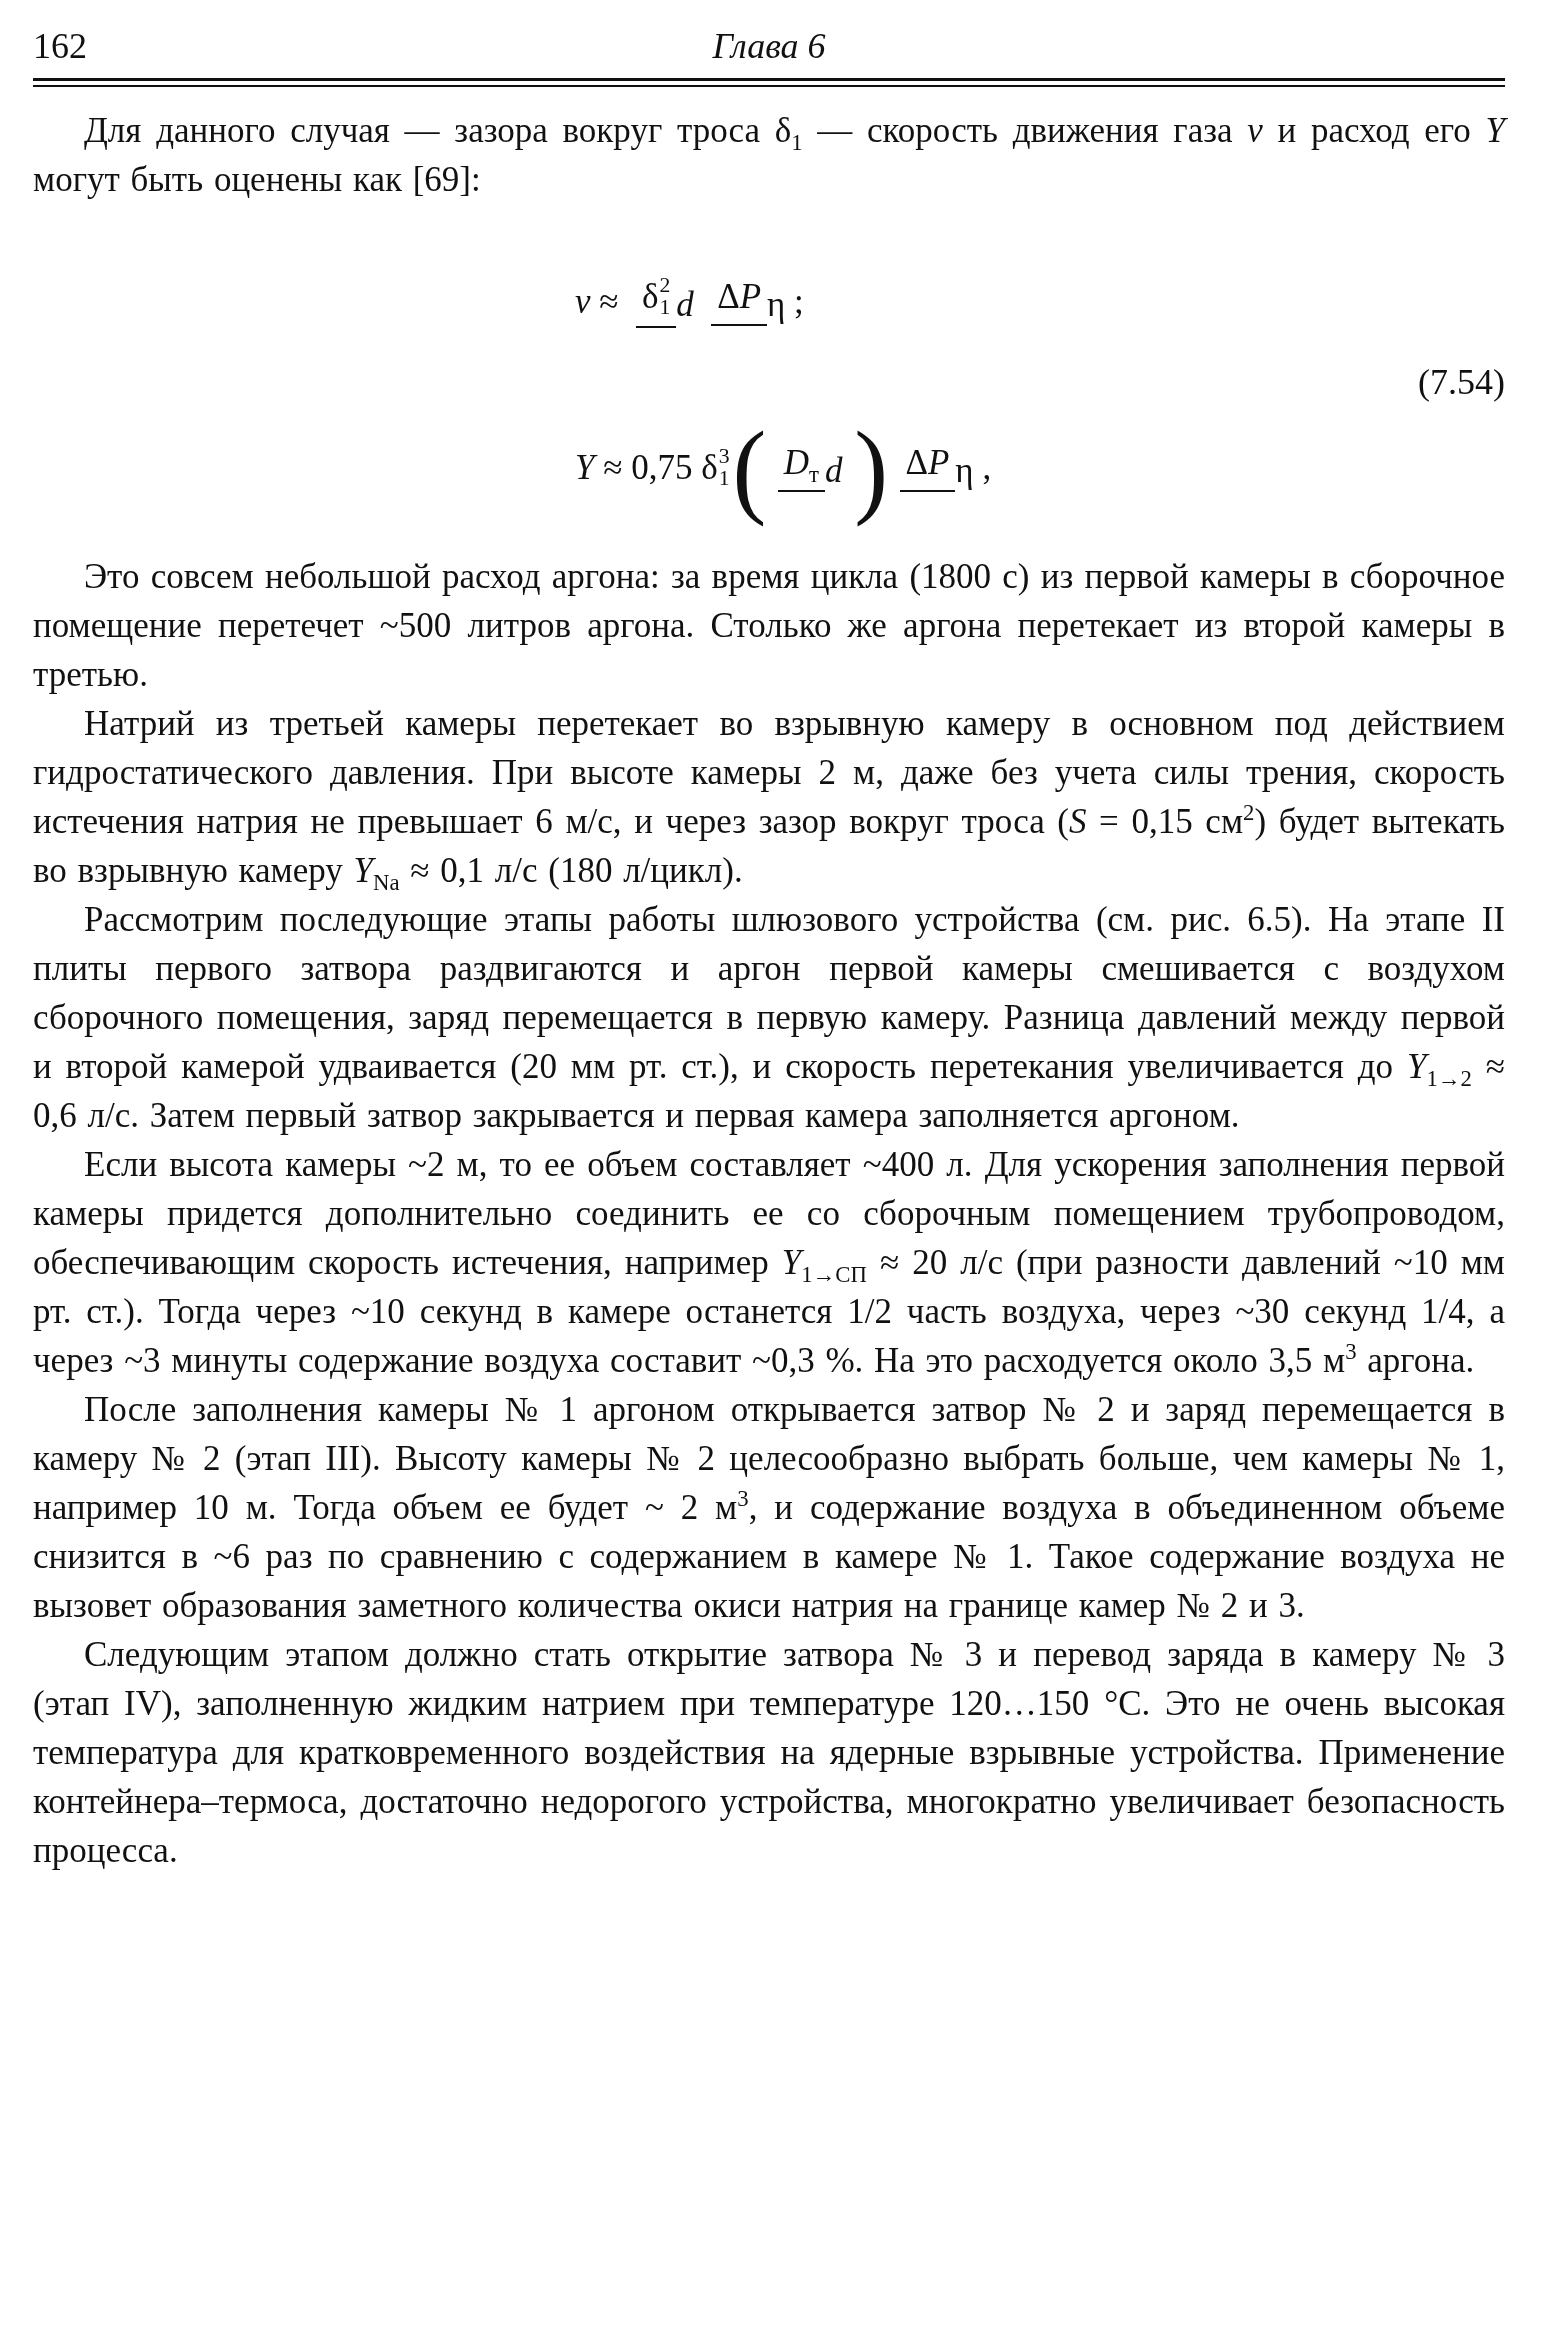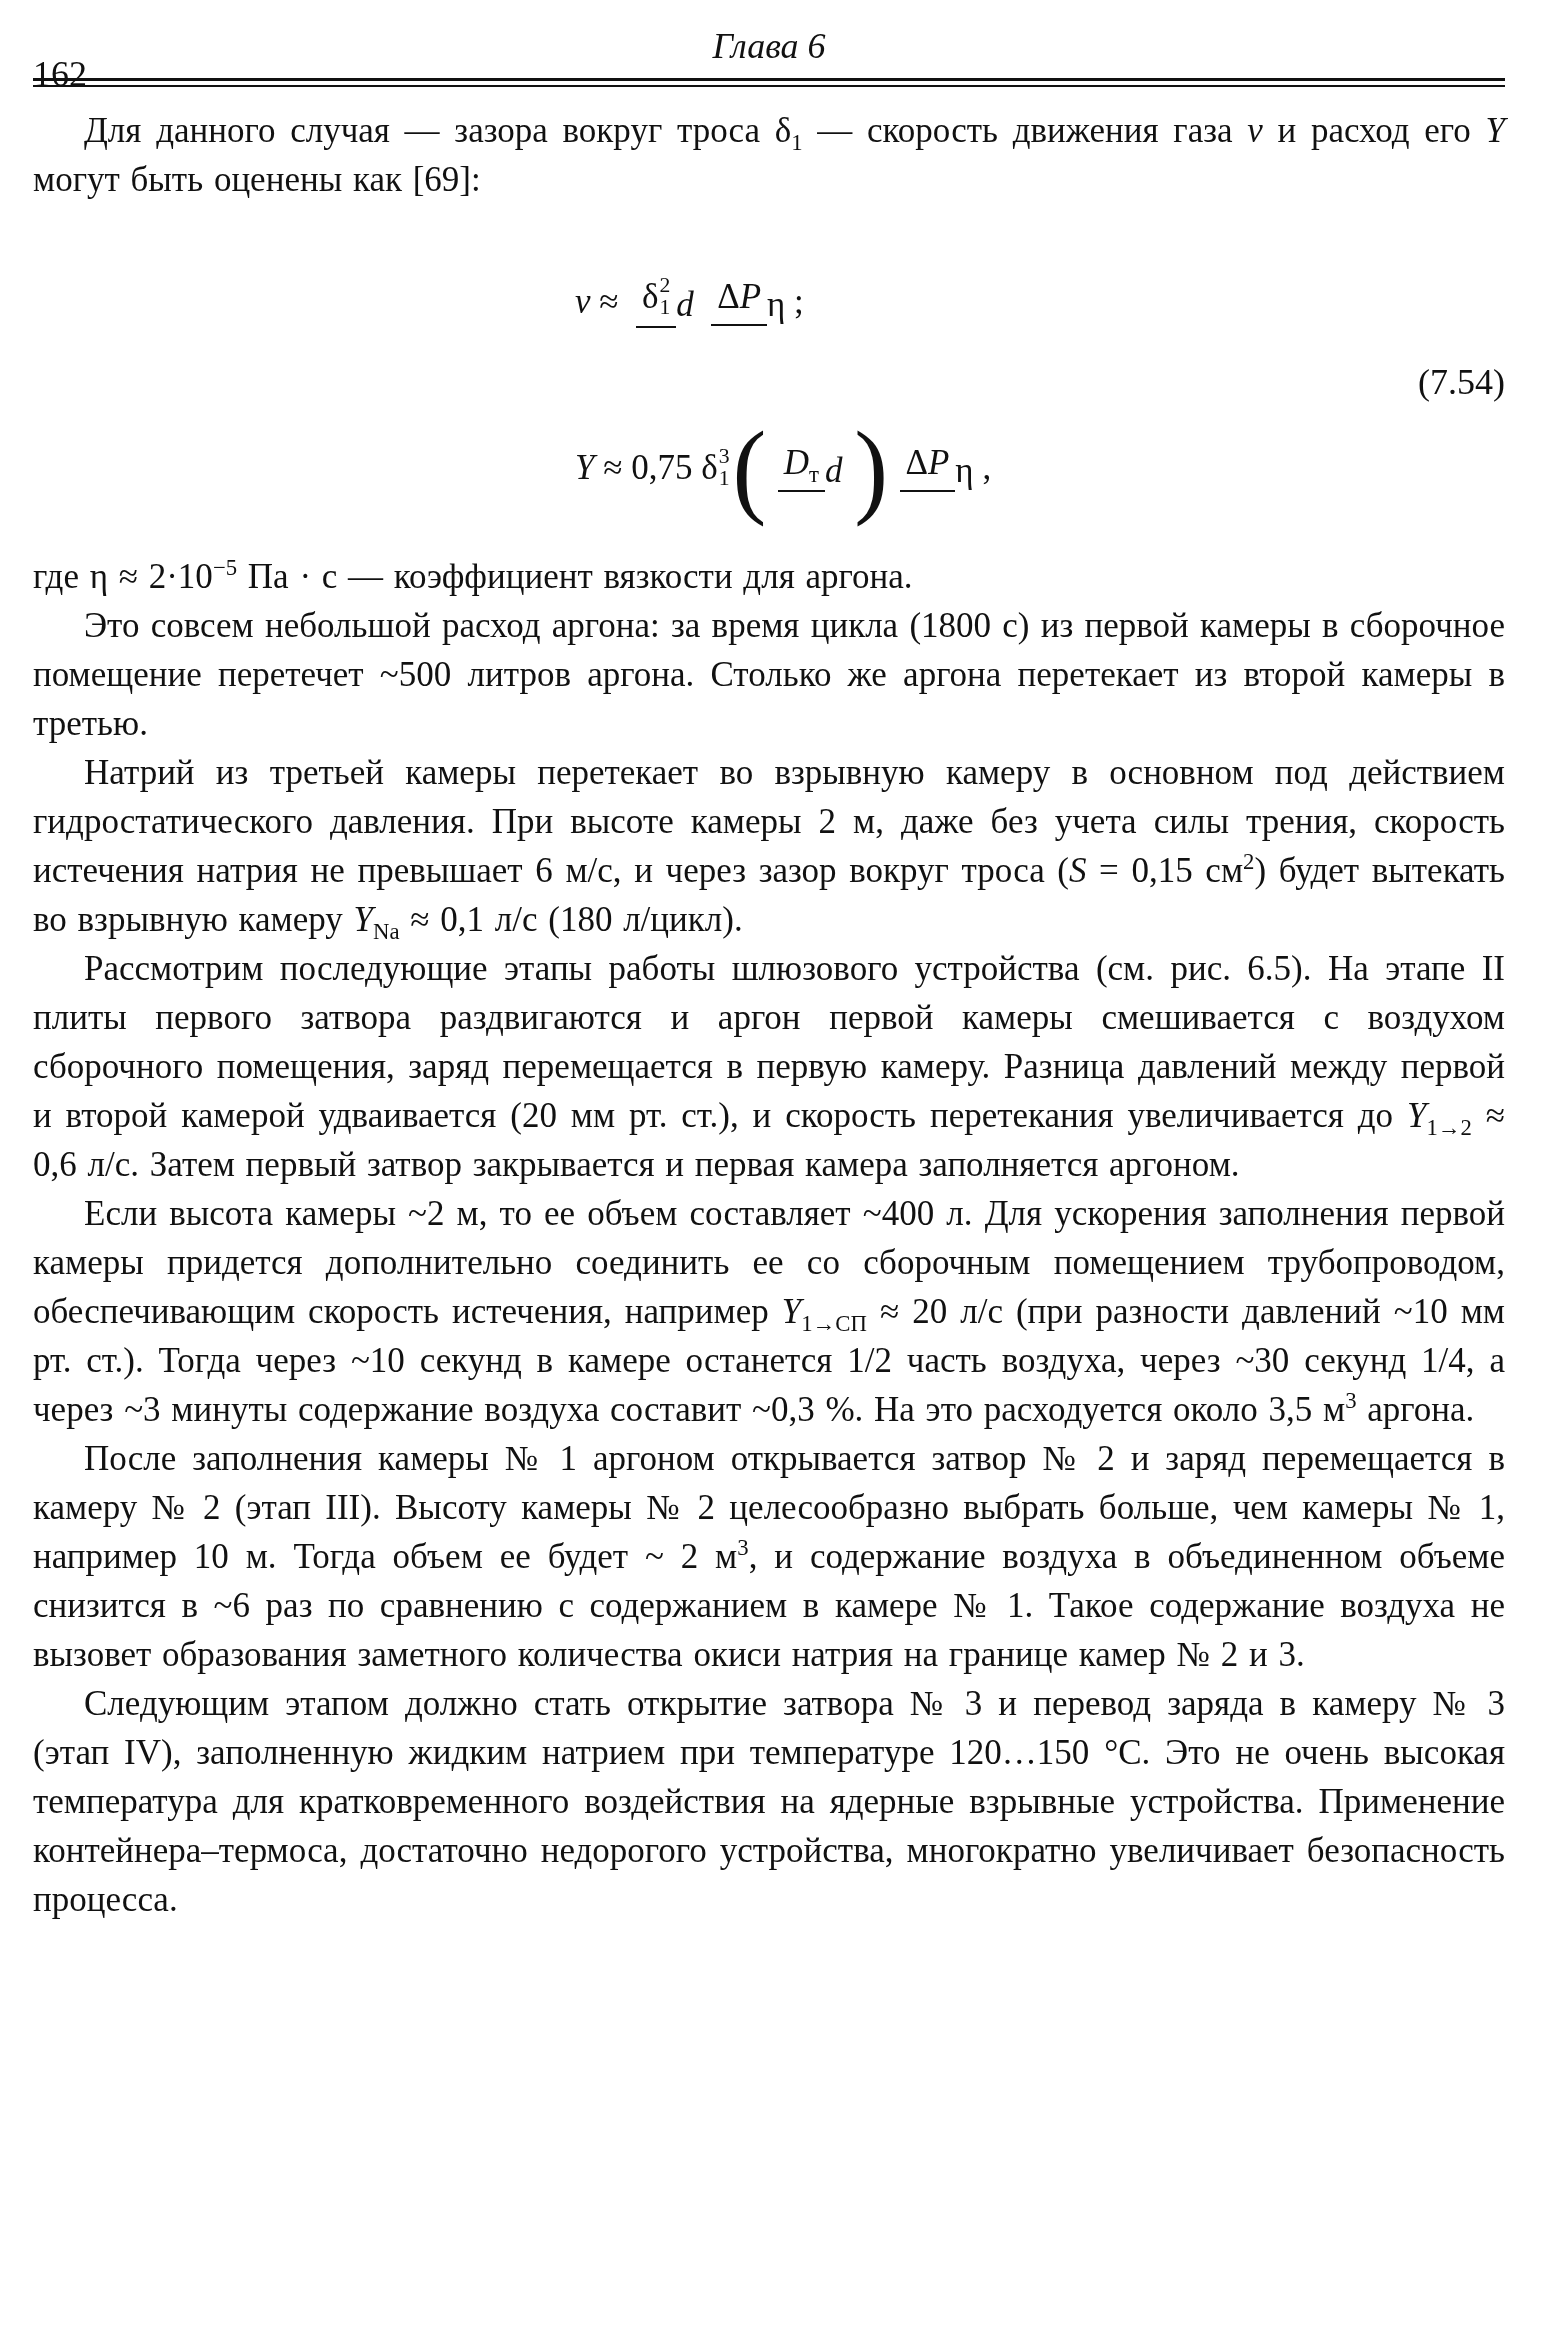--- a/index.html
+++ b/index.html
@@ -15,21 +15,21 @@
     padding:23.4px 55px 0 33px;
   }
   
   .running-head{
     position:relative;
     height:47px;
     font-size:36px;
     line-height:47px;
   }
   .page-number{
-    position:absolute;left:0;top:0;margin-top:28px;
+    position:absolute;left:0;top:0;
   }
   .chapter-title{
     position:absolute;left:0;right:0;top:0;
     text-align:center;
     font-style:italic;
   }
   .head-rule{
     height:3.9px;
     border-top:3.9px solid #111;
     border-bottom:2.9px solid #111;
@@ -152,21 +152,20 @@
             <span class="num"><span>Δ<i>P</i></span></span>
             <span class="den"><span>η</span></span>
           </span>
           <span>,</span>
         </div>
       </div>
     <span class="equation-number">(7.54)</span>
   </div>
 
   <div id="body-paragraphs">
-      <p class="para">где η ≈ 2·10<sup>−5</sup> Па · с — коэффициент вязкости для аргона.</p>
       <p class="para indent">Это совсем небольшой расход аргона: за время цикла (1800 с) из первой камеры в сборочное помещение перетечет ~500 литров аргона. Столько же аргона перетекает из второй камеры в третью.</p>
       <p class="para indent">Натрий из третьей камеры перетекает во взрывную камеру в основном под действием гидростатического давления. При высоте камеры 2 м, даже без учета силы трения, скорость истечения натрия не превышает 6 м/с, и через зазор вокруг троса (<i>S</i> = 0,15 см<sup>2</sup>) будет вытекать во взрывную камеру <i>Y</i><sub>Na</sub> ≈ 0,1 л/с (180 л/цикл).</p>
       <p class="para indent">Рассмотрим последующие этапы работы шлюзового устройства (см. рис. 6.5). На этапе II плиты первого затвора раздвигаются и аргон первой камеры смешивается с воздухом сборочного помещения, заряд перемещается в первую камеру. Разница давлений между первой и второй камерой удваивается (20 мм рт. ст.), и скорость перетекания увеличивается до <i>Y</i><sub>1→2</sub> ≈ 0,6 л/с. Затем первый затвор закрывается и первая камера заполняется аргоном.</p>
       <p class="para indent">Если высота камеры ~2 м, то ее объем составляет ~400 л. Для ускорения заполнения первой камеры придется дополнительно соединить ее со сборочным помещением трубопроводом, обеспечивающим скорость истечения, например <i>Y</i><sub>1→СП</sub> ≈ 20 л/с (при разности давлений ~10 мм рт. ст.). Тогда через ~10 секунд в камере останется 1/2 часть воздуха, через ~30 секунд 1/4, а через ~3 минуты содержание воздуха составит ~0,3 %. На это расходуется около 3,5 м<sup>3</sup> аргона.</p>
       <p class="para indent">После заполнения камеры № 1 аргоном открывается затвор № 2 и заряд перемещается в камеру № 2 (этап III). Высоту камеры № 2 целесообразно выбрать больше, чем камеры № 1, например 10 м. Тогда объем ее будет ~ 2 м<sup>3</sup>, и содержание воздуха в объединенном объеме снизится в ~6 раз по сравнению с содержанием в камере № 1. Такое содержание воздуха не вызовет образования заметного количества окиси натрия на границе камер № 2 и 3.</p>
       <p class="para indent">Следующим этапом должно стать открытие затвора № 3 и перевод заряда в камеру № 3 (этап IV), заполненную жидким натрием при температуре 120…150 °С. Это не очень высокая температура для кратковременного воздействия на ядерные взрывные устройства. Применение контейнера–термоса, достаточно недорогого устройства, многократно увеличивает безопасность процесса.</p>
     </div>
 
 </div>
 

